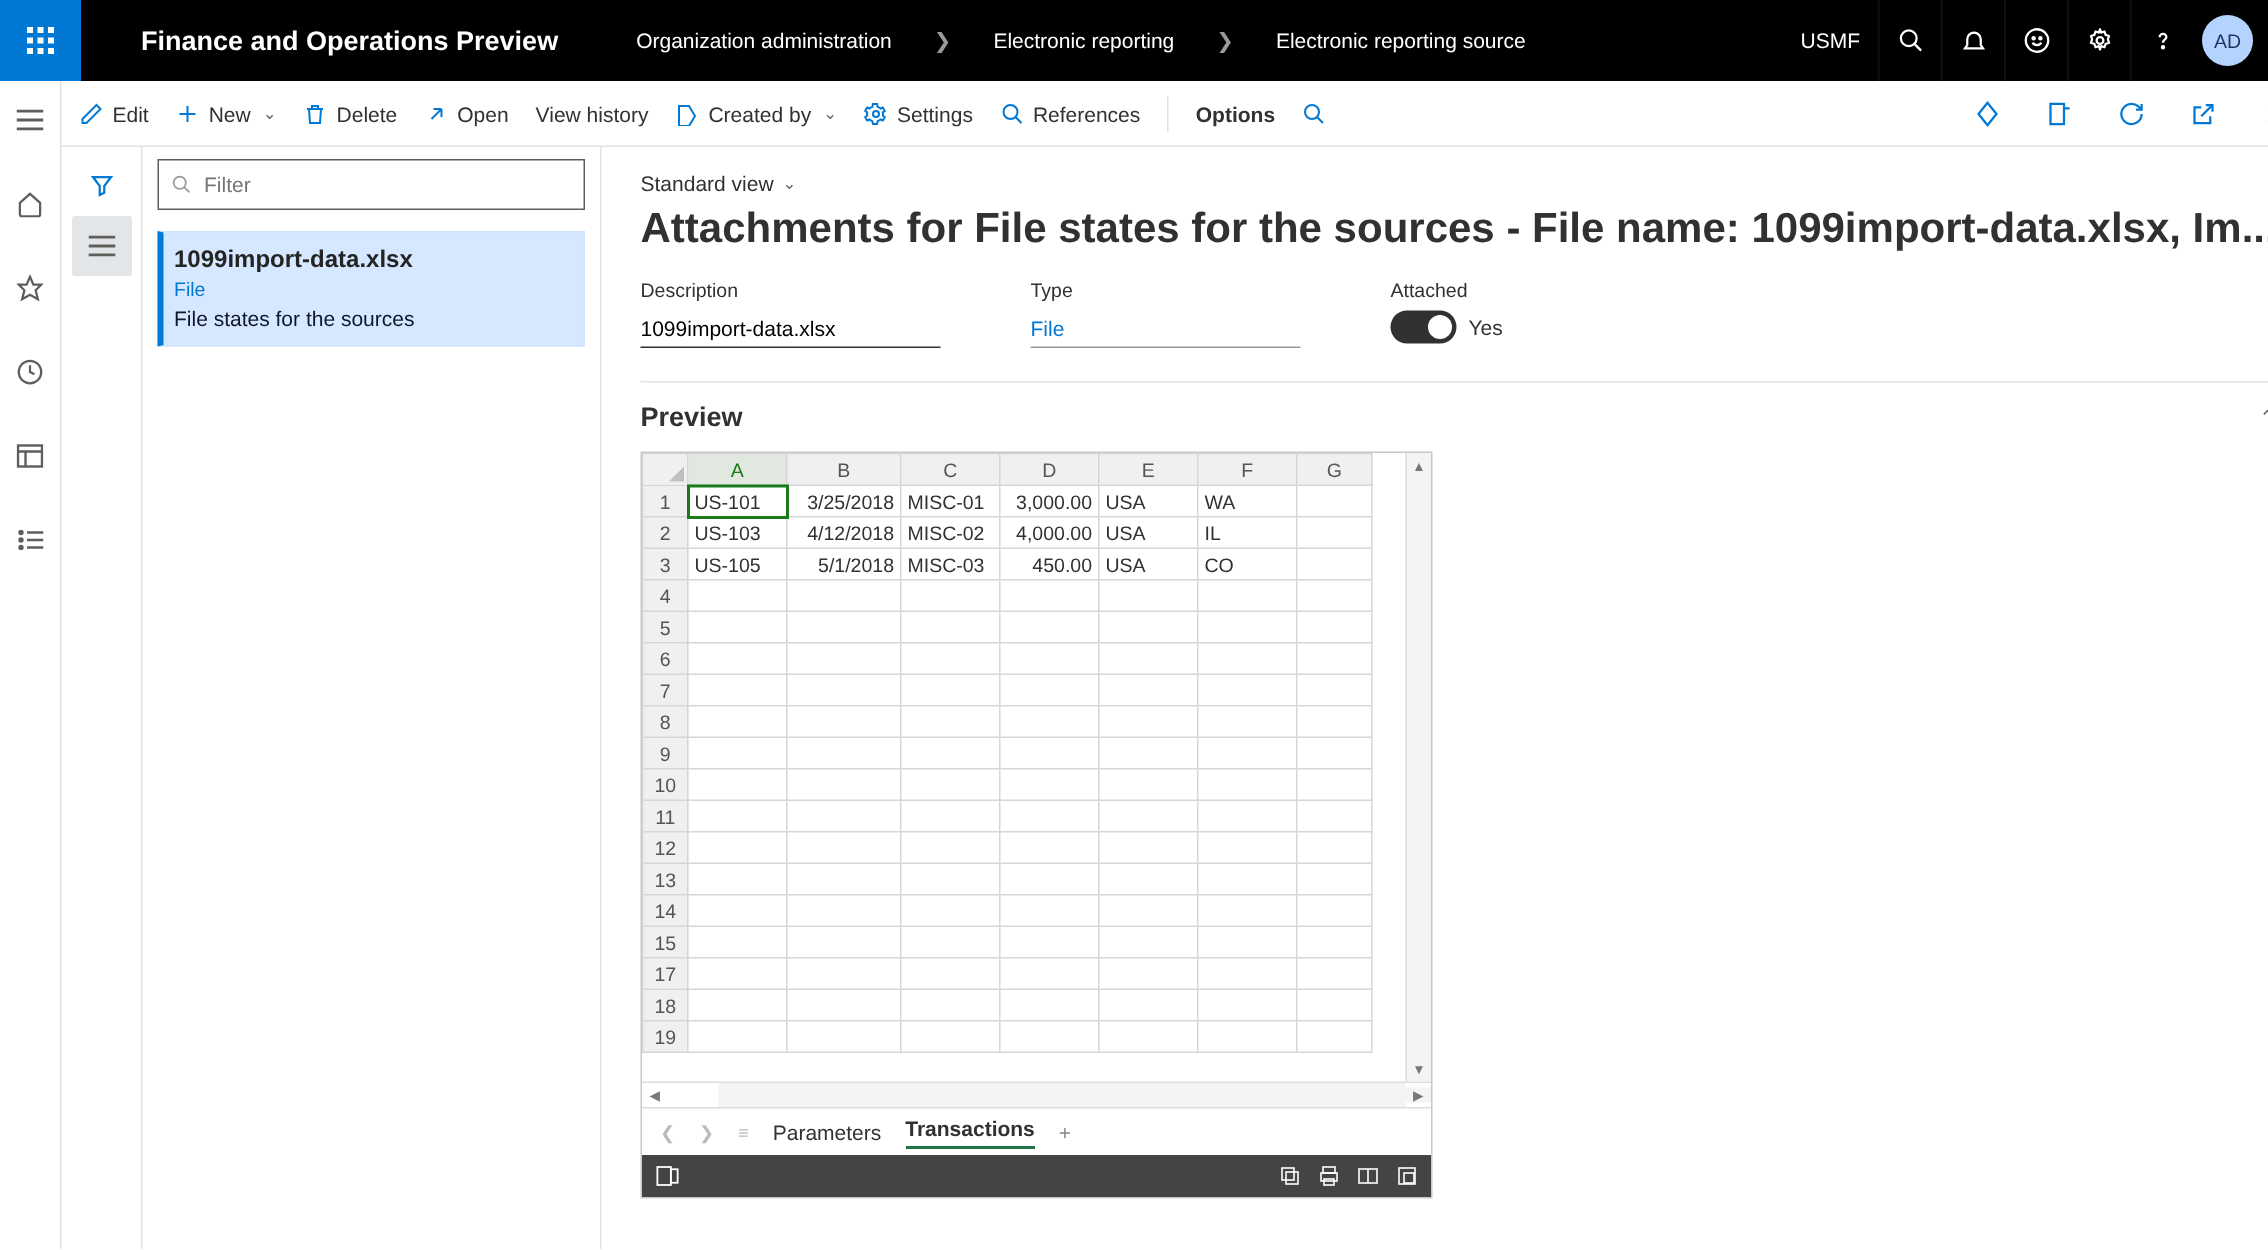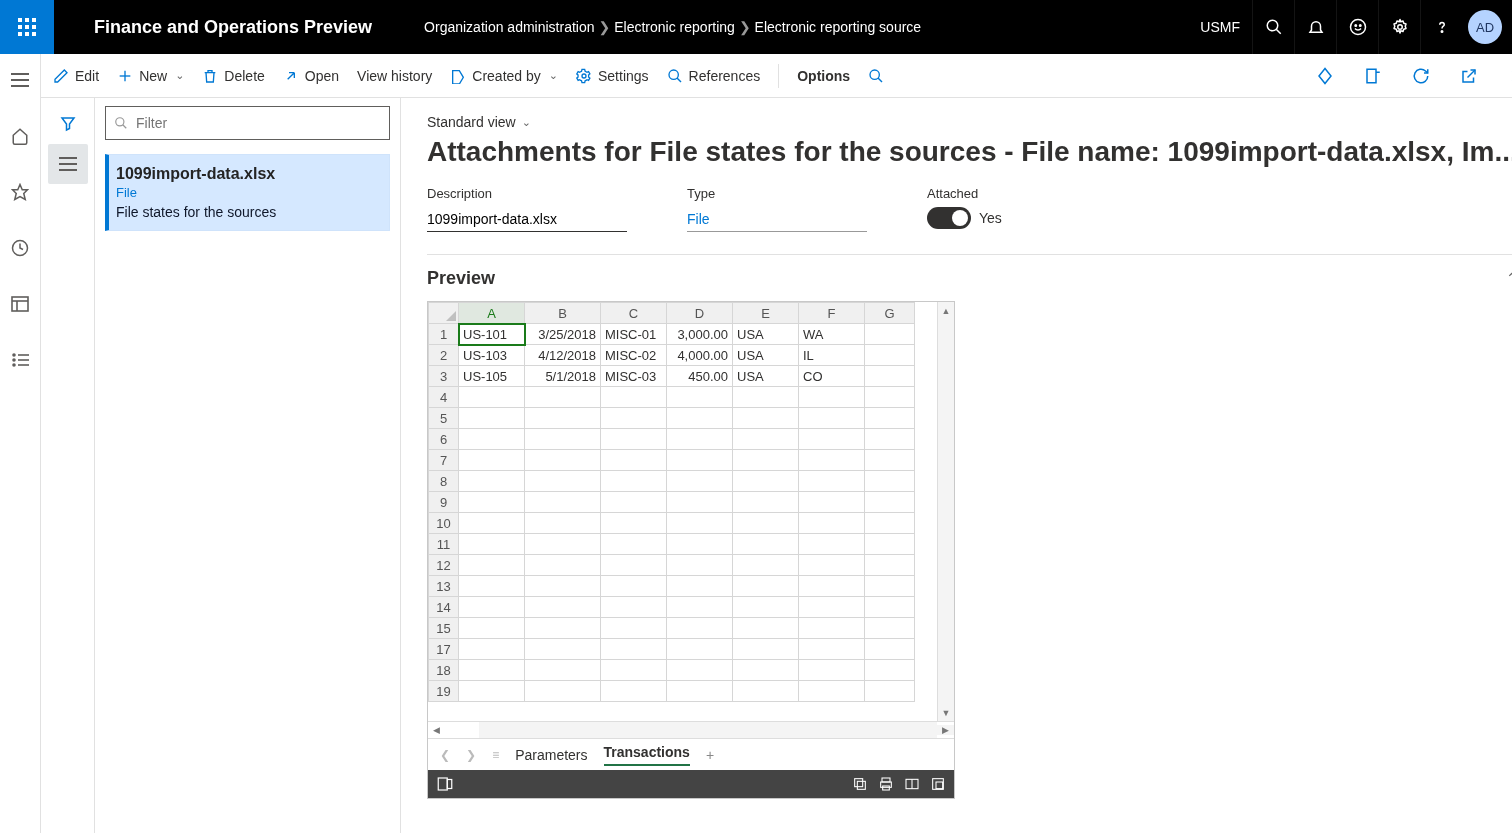--- a/index.html
+++ b/index.html
@@ -2,21 +2,21 @@
 <html><head>
 <meta charset="utf-8">
 <style>
 * { margin:0; padding:0; box-sizing:border-box; font-family:'Segoe UI',Arial,sans-serif; }
 body { width:1512px; height:833px; overflow:hidden; background:#fff; font-size:14px; color:#323130; }
 
 
 .top-header { display:flex; align-items:center; height:54px; background:#000; color:#fff; }
 .waffle { width:54px; height:54px; display:flex; align-items:center; justify-content:center; background:#0078d4; cursor:pointer; }
 .app-title { font-size:18px; font-weight:600; padding:0 40px; flex:0 0 auto; }
-.breadcrumb { display:flex; align-items:center; gap:4px; font-size:14px; padding-left:12px; }
+.breadcrumb { display:flex; align-items:center; gap:28px; font-size:14px; padding-left:12px; }
 .breadcrumb span { cursor:pointer; }
 .breadcrumb .sep { color:#999; cursor:default; }
 .hdr-right { margin-left:auto; display:flex; align-items:center; height:100%; }
 .hdr-icon { width:42px; height:54px; display:flex; align-items:center; justify-content:center; cursor:pointer; border-left:1px solid rgba(255,255,255,0.08); }
 .hdr-icon:first-child { border-left:none; }
 .avatar { width:34px; height:34px; border-radius:50%; background:#b5d3ff; color:#203660; display:flex; align-items:center; justify-content:center; font-size:13px; font-weight:400; margin:0 10px 0 6px; cursor:pointer; }
 .usmf { padding:0 12px; }
 
 
 .below-top { display:flex; height:779px; }

